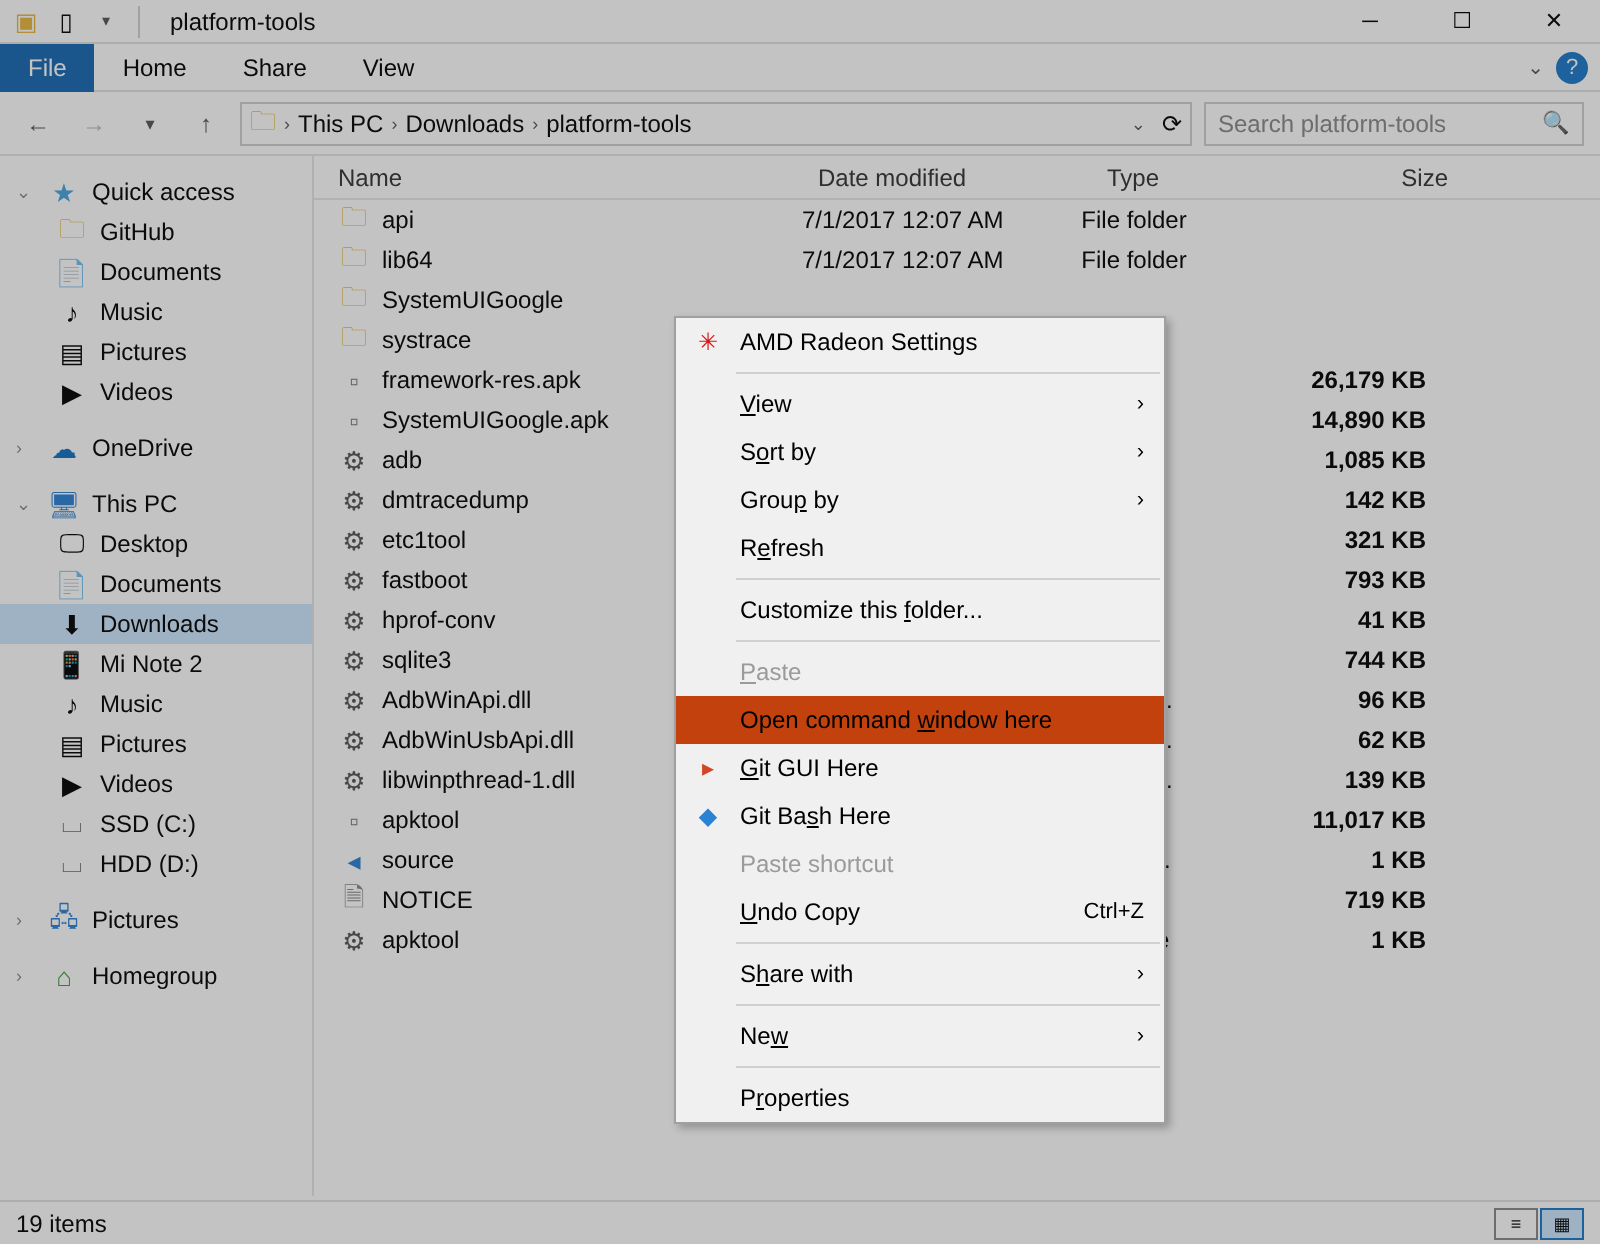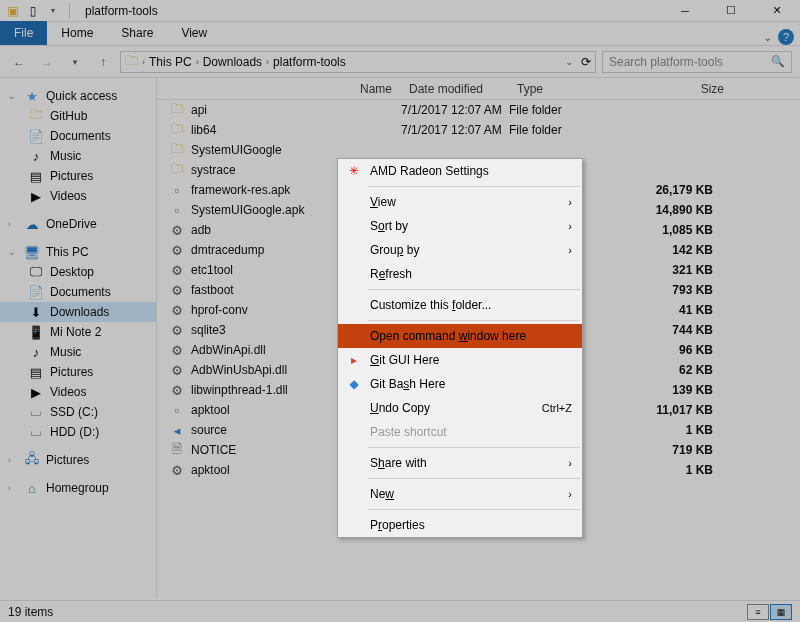--- a/index.html
+++ b/index.html
@@ -6,21 +6,21 @@
 body { width:800px; height:622px; background:#fff; overflow:hidden; position:relative; font-size:12px; color:#000; }
 
 .title-bar { height:22px; background:#fff; display:flex; align-items:center; border-bottom:1px solid #e1e1e1; }
 .title-bar .qat { display:flex; align-items:center; gap:6px; padding:0 6px; }
 .title-bar .qat .icon { width:14px; height:14px; display:flex; align-items:center; justify-content:center; }
 .title-bar .sep { width:1px; height:16px; background:#d0d0d0; margin:0 3px; }
 .title-bar .title { padding-left:6px; font-size:12px; }
 .title-bar .win-ctrls { margin-left:auto; display:flex; }
 .win-btn { width:46px; height:22px; display:flex; align-items:center; justify-content:center; font-size:11px; }
 
-.ribbon-tabs { height:24px; display:flex; align-items:flex-end; border-bottom:1px solid #e1e1e1; position:relative; }
+.ribbon-tabs { height:24px; display:flex; align-items:center; border-bottom:1px solid #e1e1e1; position:relative; }
 .ribbon-tabs .tab { padding:0 14px; height:24px; display:flex; align-items:center; font-size:12px; }
 .ribbon-tabs .tab.file { background:#1668b3; color:#fff; }
 .ribbon-tabs .help { margin-left:auto; margin-right:6px; display:flex; align-items:center; gap:6px; }
 .help .chev { font-size:10px; color:#555; }
 .help .q { width:16px; height:16px; border-radius:50%; background:#1979ca; color:#fff; font-size:11px; display:flex; align-items:center; justify-content:center; }
 
 .nav-bar { height:32px; display:flex; align-items:center; gap:6px; padding:0 8px; border-bottom:1px solid #e5e5e5; }
 .nav-btn { width:22px; height:22px; display:flex; align-items:center; justify-content:center; color:#555; }
 .nav-btn.disabled { color:#b8b8b8; }
 .addr-wrap { flex:1; height:22px; border:1px solid #cfcfcf; display:flex; align-items:center; padding:0 4px; gap:4px; }
@@ -35,21 +35,21 @@
 .side .item { display:flex; align-items:center; gap:6px; padding:2px 8px 2px 18px; font-size:12px; height:20px; }
 .side .item.root { padding-left:8px; font-weight:normal; }
 .side .item.root .exp { color:#888; font-size:9px; width:10px; }
 .side .item.sub { padding-left:28px; }
 .side .item.sel { background:#cce8ff; }
 .side .ico { width:16px; height:14px; display:flex; align-items:center; justify-content:center; font-size:13px; }
 
 .files { flex:1; position:relative; }
 .cols { display:flex; height:22px; border-bottom:1px solid #e8e8e8; font-size:12px; align-items:center; color:#333; }
 .cols div { padding:0 8px; border-right:1px solid transparent; }
-.c-name{ width:244px; padding-left:12px!important;text-align:right; } .c-date{ width:108px; } .c-type{ width:116px; } .c-size{ width:108px; text-align:right!important; }
+.c-name{ width:244px; padding-left:12px!important; } .c-date{ width:108px; } .c-type{ width:116px;text-align:center; } .c-size{ width:108px; text-align:right!important; }
 .row { display:flex; height:20px; align-items:center; font-size:12px; }
 .row .c-name { display:flex; align-items:center; gap:6px; padding-left:12px; }
 .row .ficon { width:16px; height:16px; display:flex; align-items:center; justify-content:center; font-size:13px; }
 .row .c-size { text-align:right; padding-right:20px;font-weight:bold; }
 
 .status { position:absolute; bottom:0; left:0; right:0; height:22px; border-top:1px solid #e1e1e1; display:flex; align-items:center; padding:0 8px; font-size:12px; justify-content:space-between; }
 .view-btns { display:flex; gap:1px; }
 .vb { width:22px; height:16px; border:1px solid #888; display:flex; align-items:center; justify-content:center; font-size:9px; }
 .vb.active { background:#cce8ff; border-color:#1979ca; }
 
@@ -438,38 +438,41 @@
       <span class="arrow">›</span>
     </div>
     <div class="mi">
       <span>R<span class="ul">e</span>fresh</span>
     </div>
     <div class="msep"></div>
     <div class="mi">
       <span>Customize this <span class="ul">f</span>older...</span>
     </div>
     <div class="msep"></div>
+    <div class="mi disabled">
+      <span><span class="ul">P</span>aste</span>
+    </div>
     <div class="mi highlight">
       <span>Open command <span class="ul">w</span>indow here</span>
     </div>
     <div class="mi">
       <span class="mico git-gui">▸</span>
       <span><span class="ul">G</span>it GUI Here</span>
     </div>
     <div class="mi">
       <span class="mico git-bash">◆</span>
       <span>Git Ba<span class="ul">s</span>h Here</span>
     </div>
+    <div class="mi disabled">
+      <span>Paste shortcut</span>
+    </div>
     <div class="mi">
       <span><span class="ul">U</span>ndo Copy</span>
       <span class="shortcut">Ctrl+Z</span>
     </div>
-    <div class="mi disabled">
-      <span>Paste shortcut</span>
-    </div>
     <div class="msep"></div>
     <div class="mi">
       <span>S<span class="ul">h</span>are with</span>
       <span class="arrow">›</span>
     </div>
     <div class="msep"></div>
     <div class="mi">
       <span>Ne<span class="ul">w</span></span>
       <span class="arrow">›</span>
     </div>

